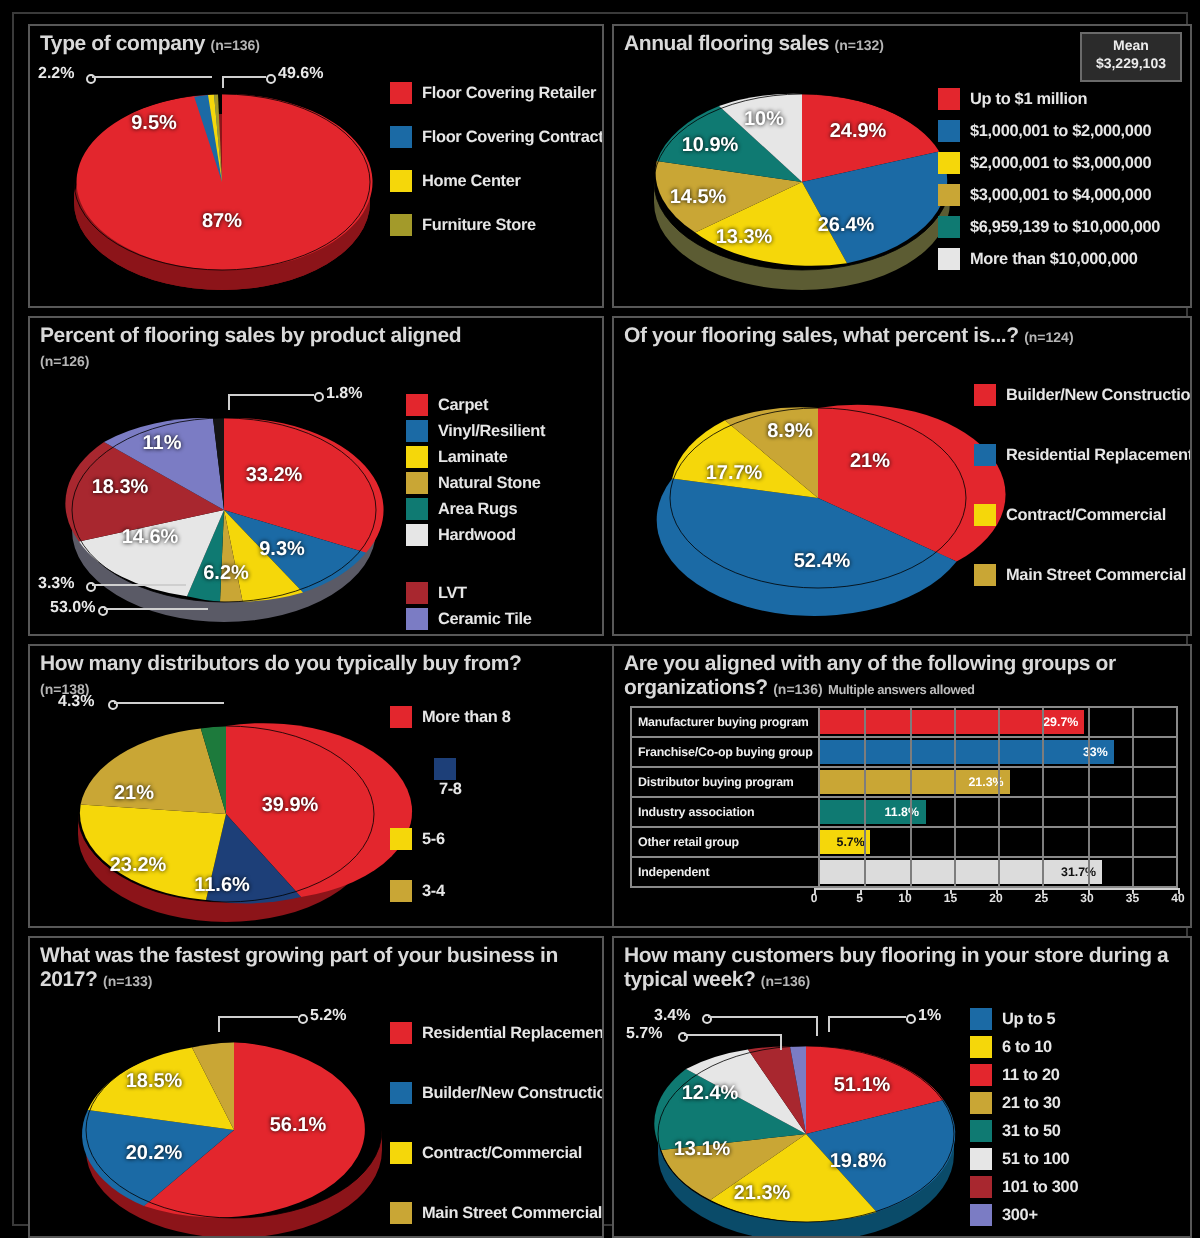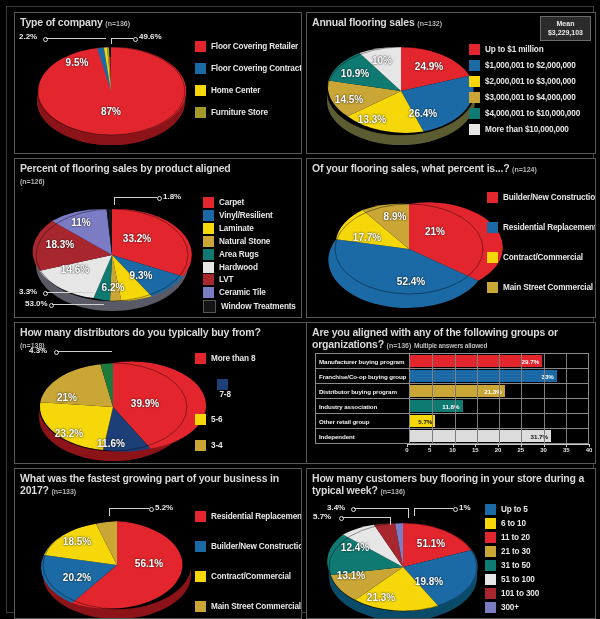--- a/index.html
+++ b/index.html
@@ -205,21 +205,21 @@
         <div class="lgrow" style="margin-bottom:5px;">
           <span class="sw" style="background:#f5d70a"></span>
           <span class="lgtxt">$2,000,001 to $3,000,000</span>
         </div>
         <div class="lgrow" style="margin-bottom:5px;">
           <span class="sw" style="background:#c9a635"></span>
           <span class="lgtxt">$3,000,001 to $4,000,000</span>
         </div>
         <div class="lgrow" style="margin-bottom:5px;">
           <span class="sw" style="background:#0f7a72"></span>
-          <span class="lgtxt">$4,000,001 to $10,000,000</span>
+          <span class="lgtxt">$6,959,139 to $10,000,000</span>
         </div>
         <div class="lgrow">
           <span class="sw" style="background:#e6e6e6"></span>
           <span class="lgtxt">More than $10,000,000</span>
         </div>
       </div>
     </div>
   </div>
 
   <div class="panel p3">
@@ -278,21 +278,21 @@
           <span class="lgtxt">Laminate</span>
         </div>
         <div class="lgrow" style="margin-bottom:2px;">
           <span class="sw" style="background:#c9a635"></span>
           <span class="lgtxt">Natural Stone</span>
         </div>
         <div class="lgrow" style="margin-bottom:2px;">
           <span class="sw" style="background:#0f7a72"></span>
           <span class="lgtxt">Area Rugs</span>
         </div>
-        <div class="lgrow" style="margin-bottom:1px;">
+        <div class="lgrow" style="margin-bottom:18px;">
           <span class="sw" style="background:#e6e6e6"></span>
           <span class="lgtxt">Hardwood</span>
         </div>
         <div class="lgrow" style="margin-bottom:2px;">
           <span class="sw" style="background:#a8272f"></span>
           <span class="lgtxt">LVT</span>
         </div>
         <div class="lgrow" style="margin-bottom:2px;">
           <span class="sw" style="background:#7b7cc4"></span>
           <span class="lgtxt">Ceramic Tile</span>

